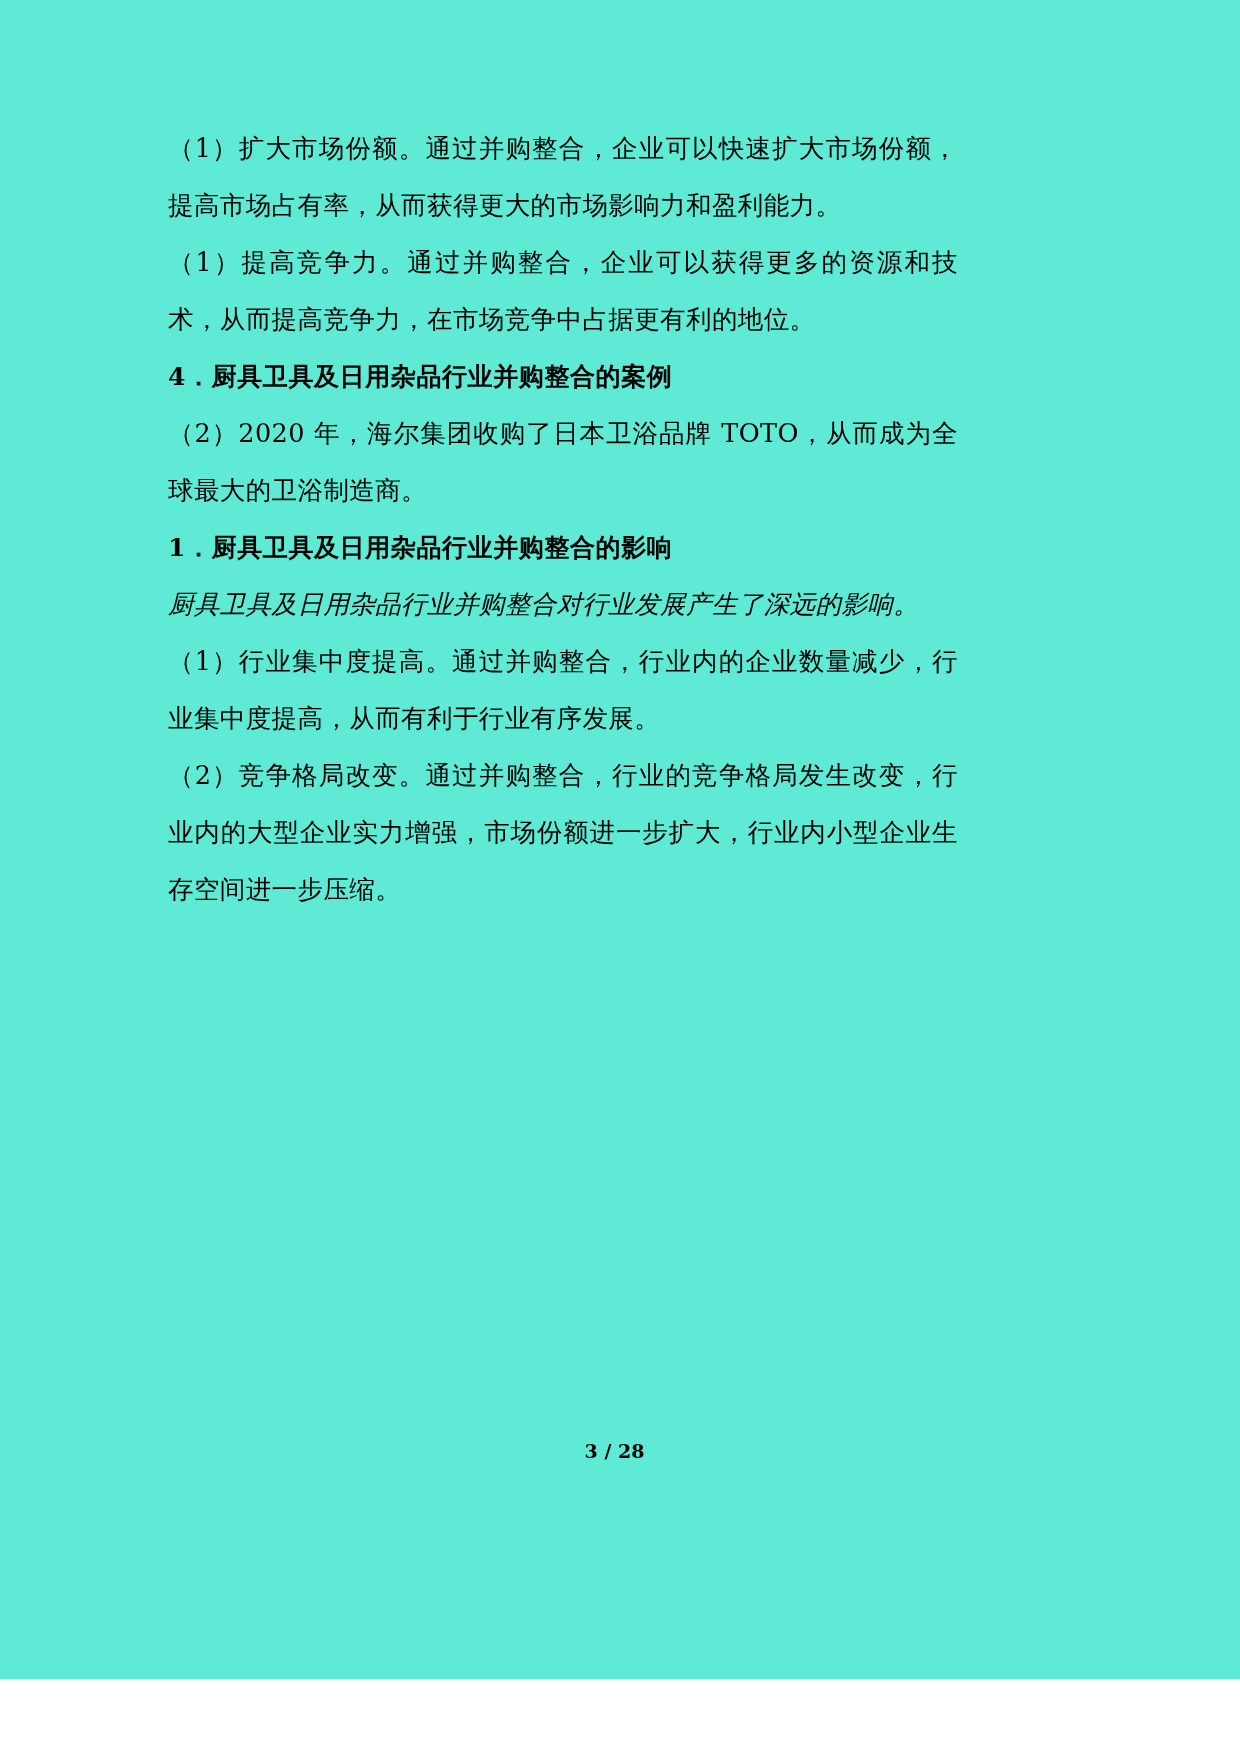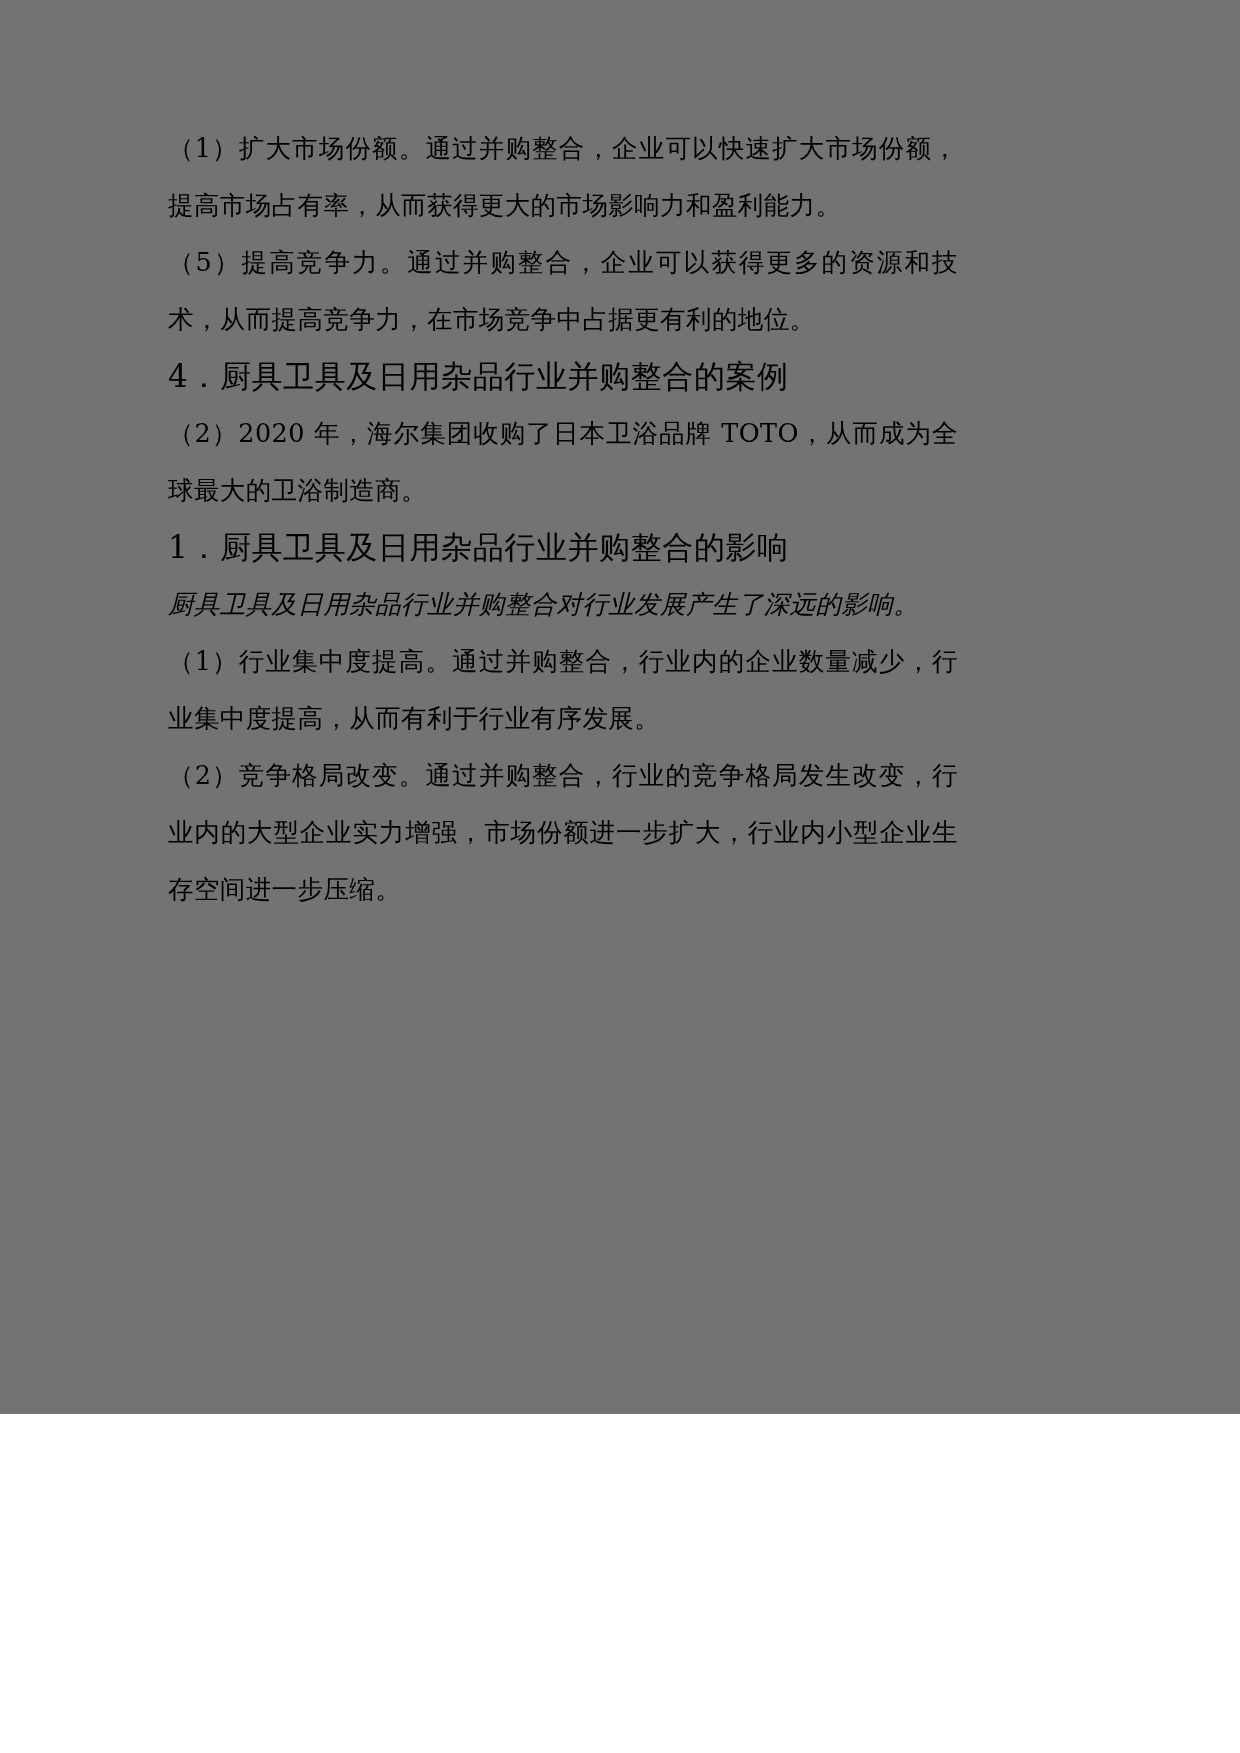--- a/index.html
+++ b/index.html
@@ -3,22 +3,22 @@
 <meta charset="utf-8">
 <style>
   html, body {
     margin: 0;
     padding: 0;
     background: #ffffff;
   }
   .page {
     position: relative;
     width: 1240px;
-    height: 1414px;
-    background: #737373;
+    height: 1679px;
+    background: #5eead4;
     box-sizing: border-box;
     font-family: "DejaVu Serif", serif;
     overflow: hidden;
   }
   .content {
     position: absolute;
     left: 168px;
     top: 120px;
     width: 790px;
   }
@@ -32,43 +32,44 @@
     letter-spacing: 0.4px;
   }
   p.indent {
     text-indent: 0;
   }
   p.noindent {
     text-indent: 0;
     font-style: italic;
   }
   .heading {
-    font-size: 31px;
+    font-size: 25px;
     line-height: 57px;
     letter-spacing: 0.6px;
+    font-weight: bold;
   }
   .page-number {
     position: absolute;
     left: 0;
     right: 11px;
     top: 1440px;
     text-align: center;
     font-size: 19px;
     font-weight: bold;
     font-family: "DejaVu Serif", serif;
     color: #000000;
   }
 </style>
 </head>
 <body>
 
 <div class="page">
   <div class="content">
     <p class="indent">（1）扩大市场份额。通过并购整合，企业可以快速扩大市场份额，提高市场占有率，从而获得更大的市场影响力和盈利能力。</p>
-    <p class="indent">（5）提高竞争力。通过并购整合，企业可以获得更多的资源和技术，从而提高竞争力，在市场竞争中占据更有利的地位。</p>
+    <p class="indent">（1）提高竞争力。通过并购整合，企业可以获得更多的资源和技术，从而提高竞争力，在市场竞争中占据更有利的地位。</p>
     <p class="heading">4．厨具卫具及日用杂品行业并购整合的案例</p>
     <p class="indent">（2）2020 年，海尔集团收购了日本卫浴品牌 TOTO，从而成为全球最大的卫浴制造商。</p>
     <p class="heading">1．厨具卫具及日用杂品行业并购整合的影响</p>
     <p class="noindent">厨具卫具及日用杂品行业并购整合对行业发展产生了深远的影响。</p>
     <p class="indent">（1）行业集中度提高。通过并购整合，行业内的企业数量减少，行业集中度提高，从而有利于行业有序发展。</p>
     <p class="indent">（2）竞争格局改变。通过并购整合，行业的竞争格局发生改变，行业内的大型企业实力增强，市场份额进一步扩大，行业内小型企业生存空间进一步压缩。</p>
   </div>
   <div class="page-number">3 / 28</div>
 </div>
 

